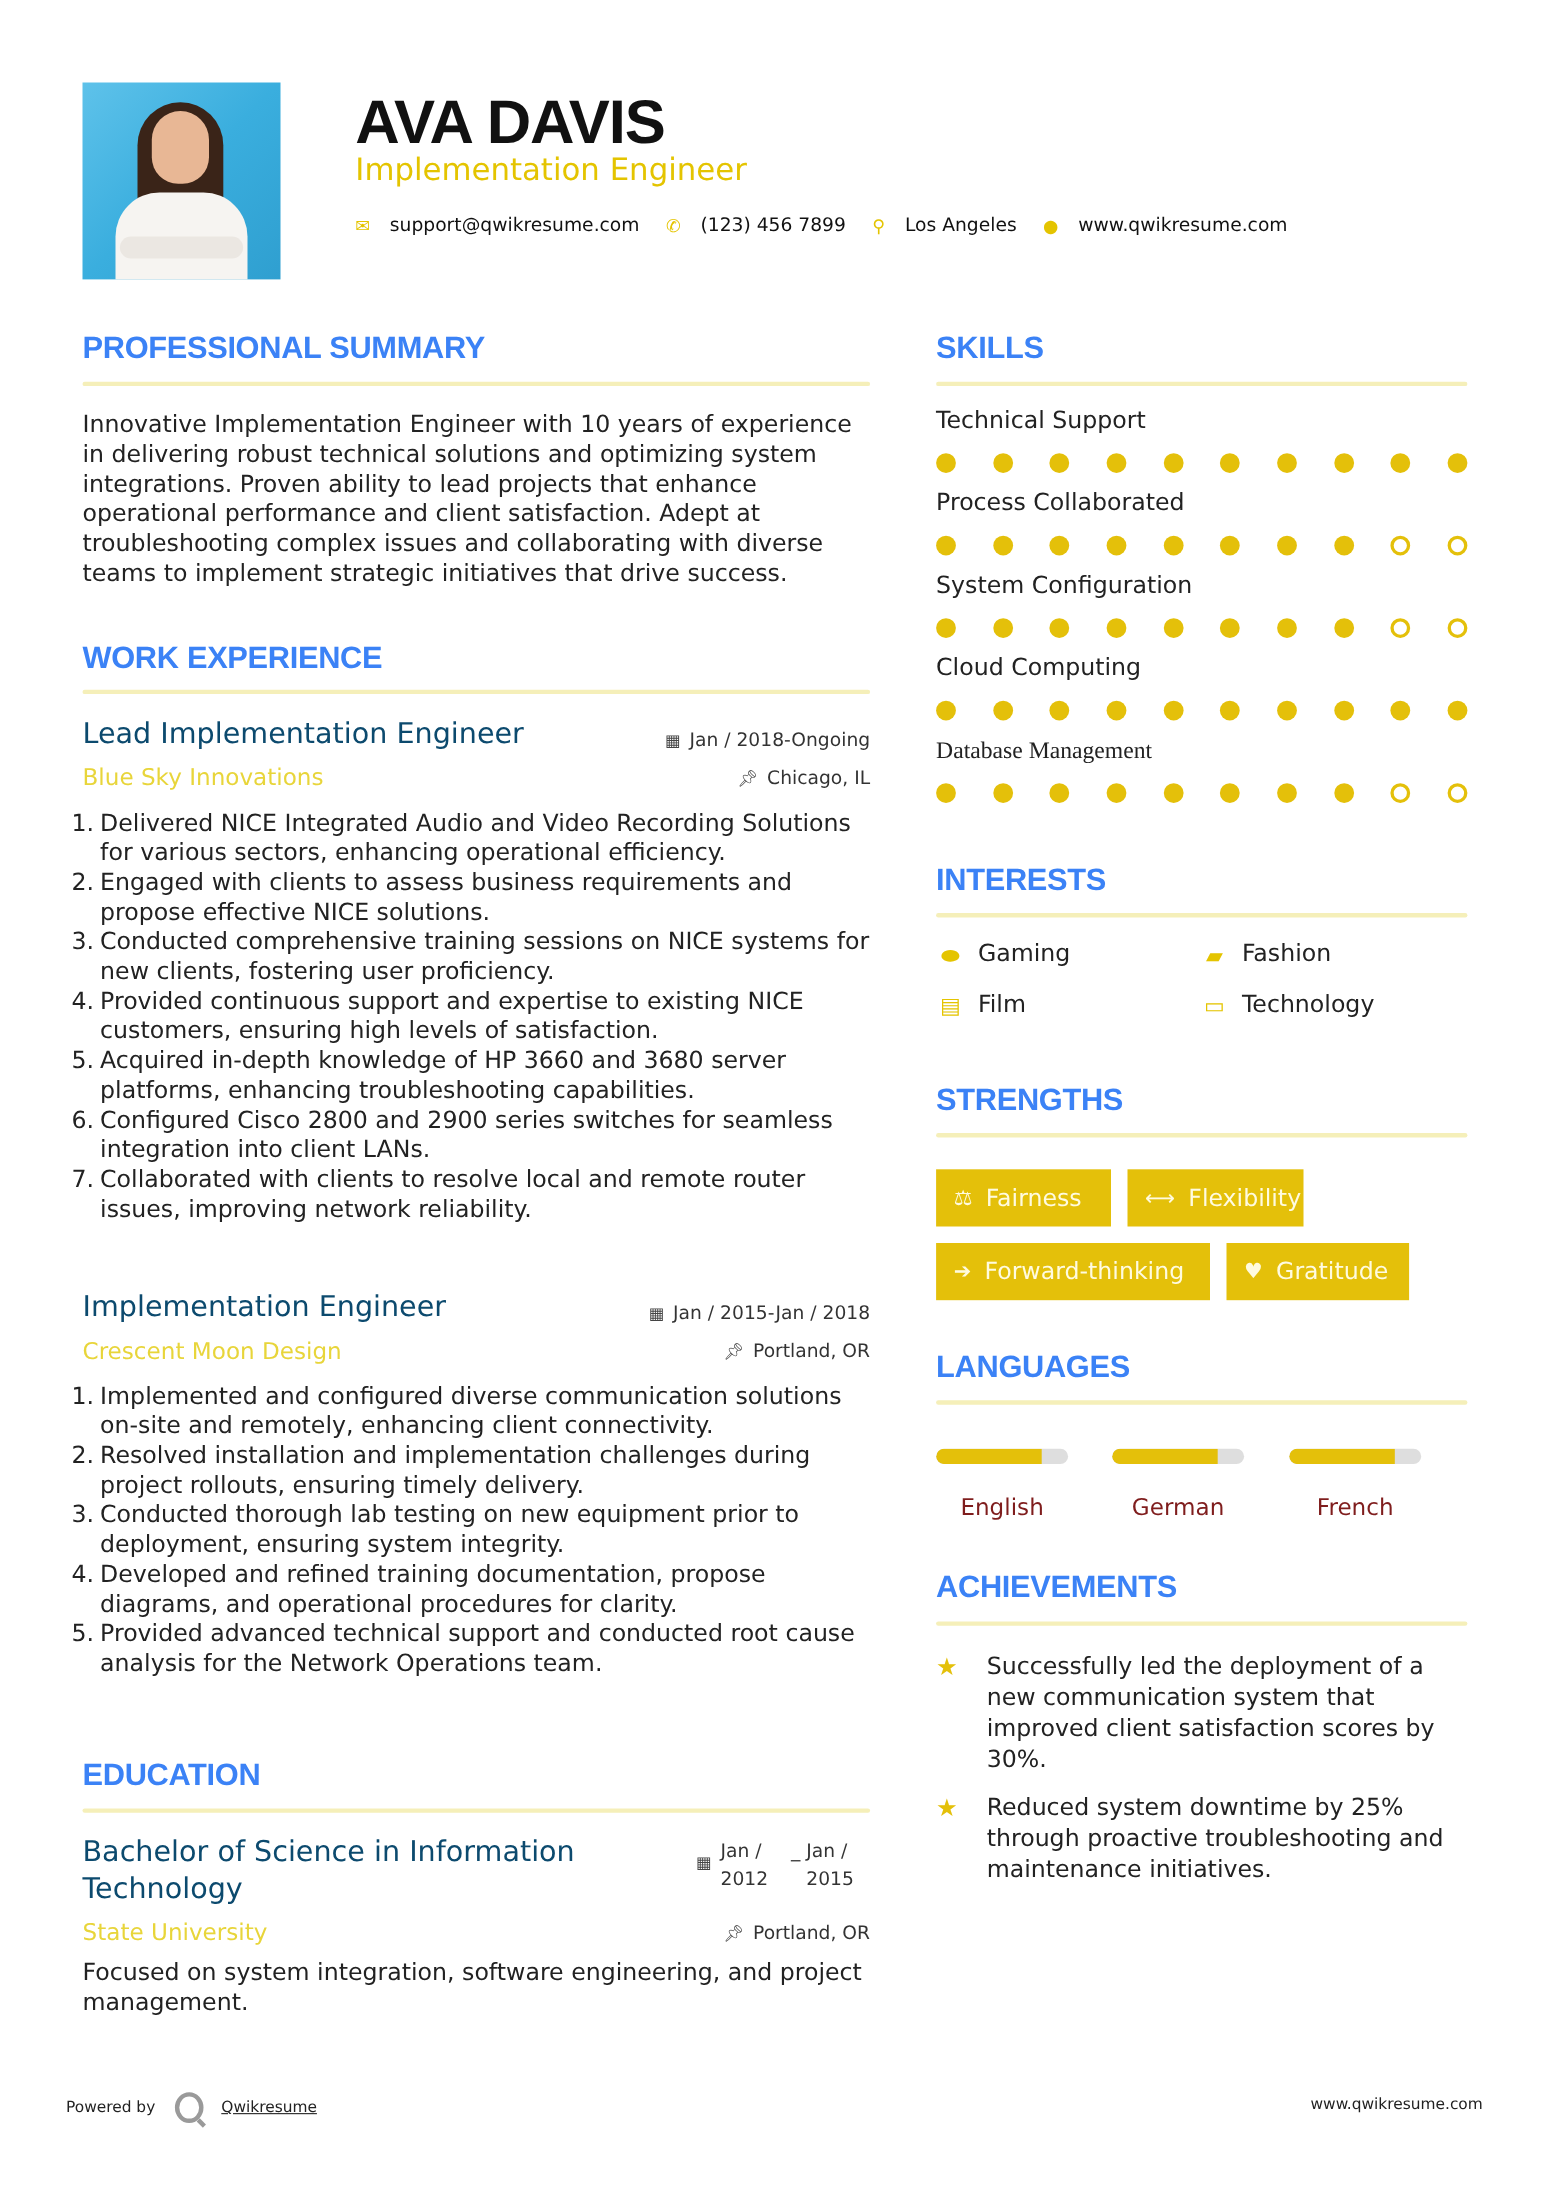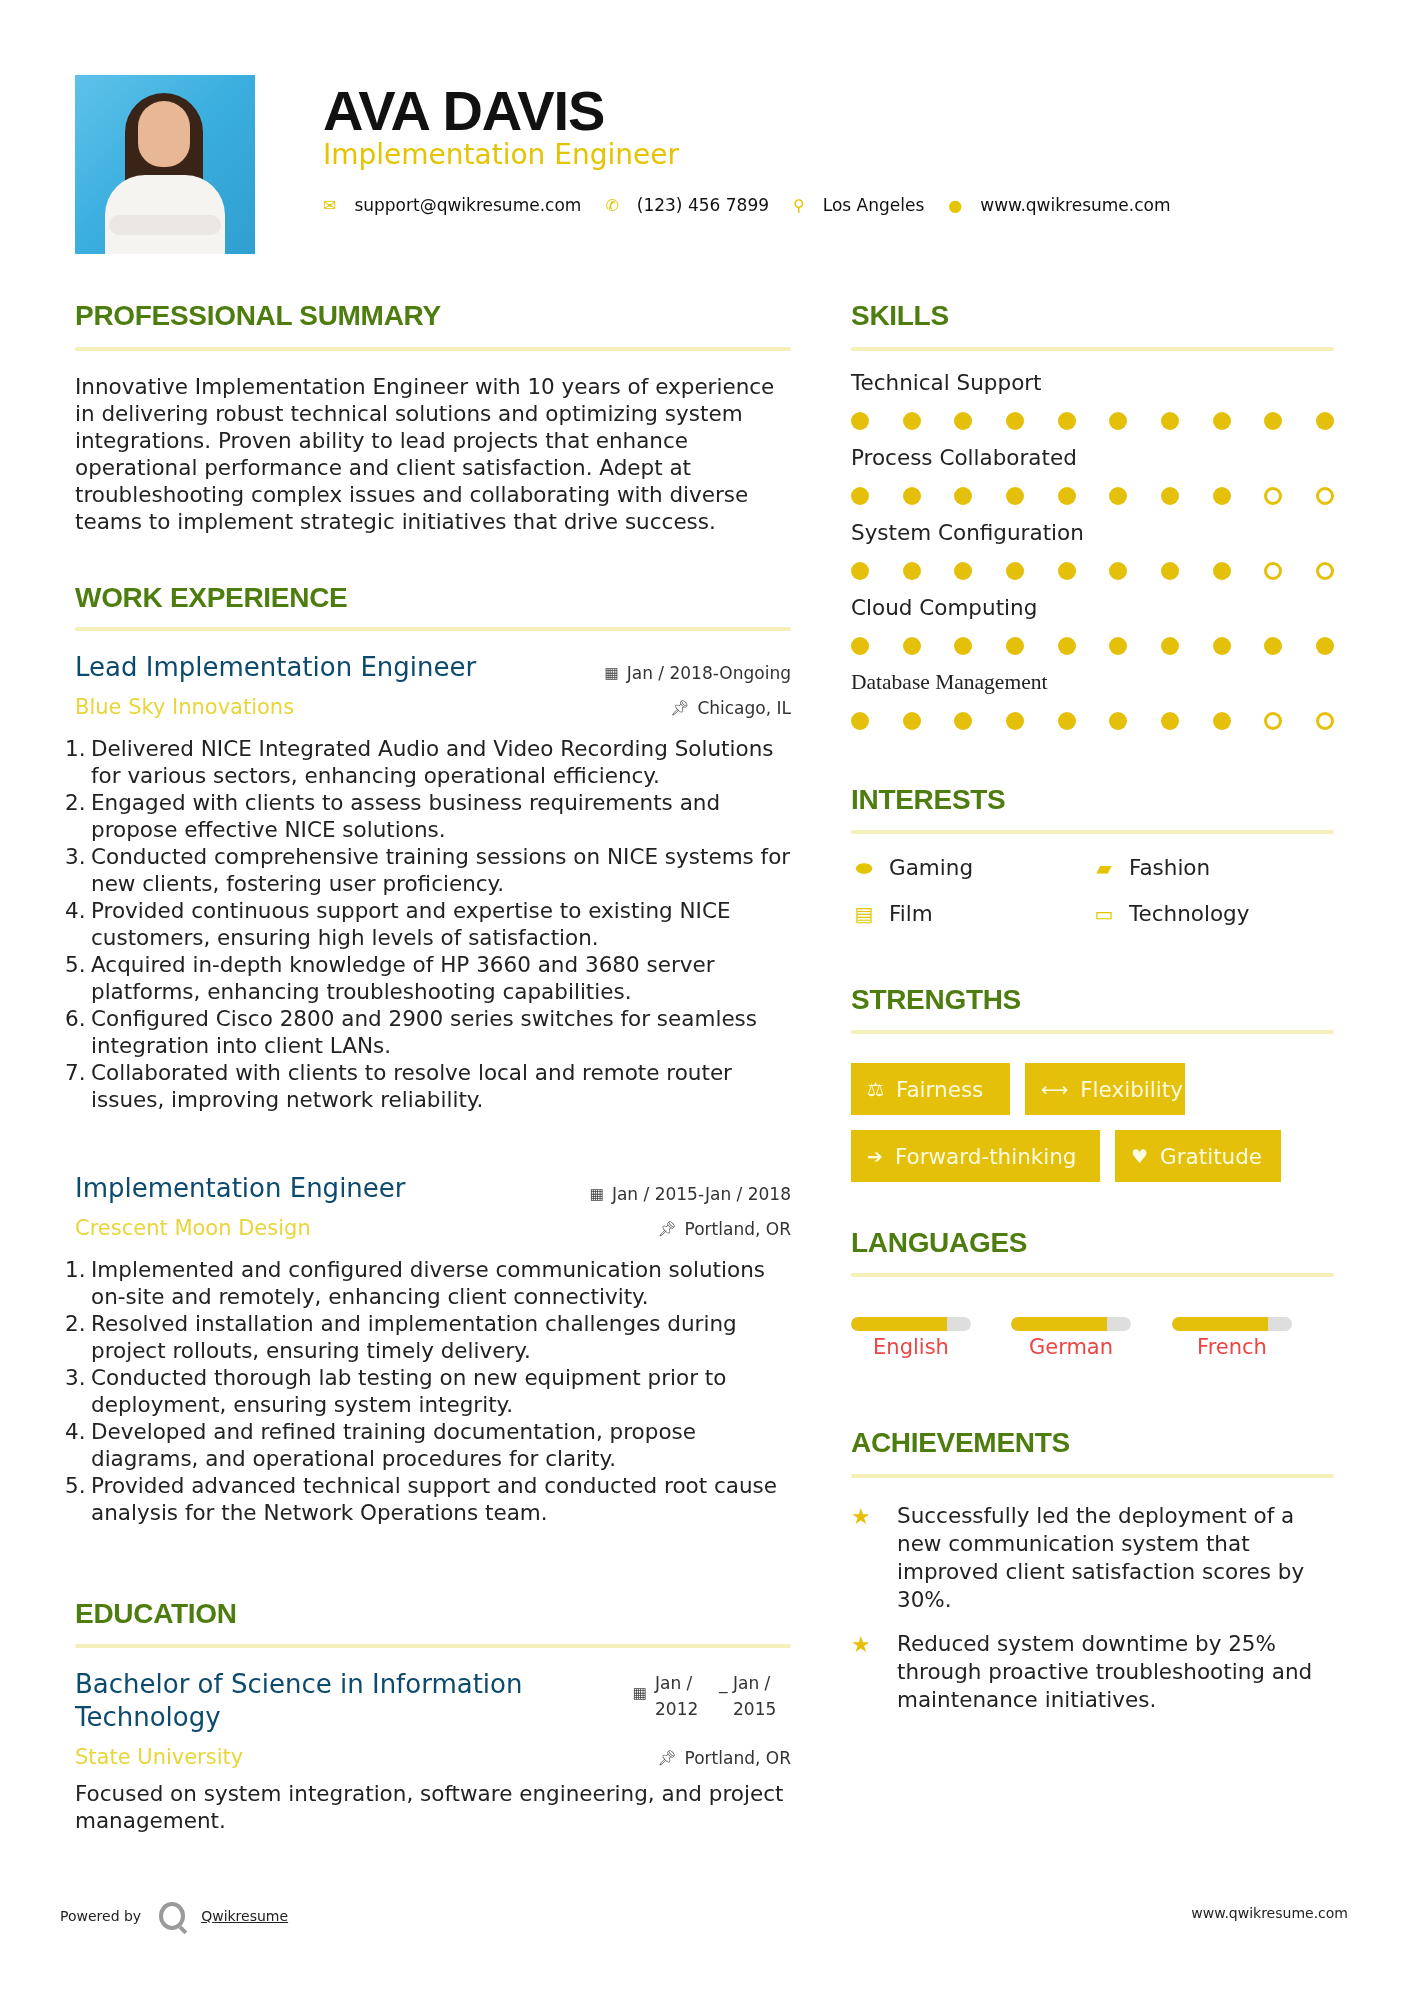--- a/index.html
+++ b/index.html
@@ -35,21 +35,21 @@
   }
   .contact .ci { display: flex; align-items: center; margin-right: 24px; }
   .contact .ico { color: #e4c400; font-size: 16px; margin-right: 18px; display: inline-block; }
 
   
   .col-left { position: absolute; left: 75px; top: 0; width: 716px; }
   .col-right { position: absolute; left: 851px; top: 0; width: 483px; }
   .sec-title {
     position: absolute; left: 0;
     font-family: "Liberation Sans", sans-serif; font-weight: 700;
-    font-size: 28px; color: #4d7c0f; letter-spacing: -0.3px;
+    font-size: 28px; color: #3b82f6; letter-spacing: -0.3px;
   }
   .sec-rule {
     position: absolute; left: 0; height: 4px; background: #f5efb9; border-radius: 2px;
   }
   .col-left .sec-rule { width: 716px; }
   .col-right .sec-rule { width: 483px; }
 
   .para { position: absolute; left: 0; font-size: 21.5px; line-height: 27px; color: #222; }
 
   .job-title { position: absolute; left: 0; font-size: 26px; color: #0c4a6e; }
@@ -75,21 +75,21 @@
   .tag {
     position: absolute; height: 52px; background: #e4c00a; color: #fffbe0;
     font-size: 21.5px; display: flex; align-items: center; padding: 0 16px;
   }
   .tag .ti { margin-right: 12px; font-size: 19px; color: #fffbe0; }
 
   
   .lang { position: absolute; width: 120px; text-align: center; }
   .lang .bar { position: relative; height: 14px; width: 120px; background: #dedede; border-radius: 7px; overflow: hidden; }
   .lang .fill { position: absolute; left: 0; top: 0; height: 14px; background: #e4c00a; border-radius: 7px 0 0 7px; }
-  .lang .lname { margin-top: 4px; font-size: 21px; color: #ef4444; }
+  .lang .lname { margin-top: 27px; font-size: 21px; color: #7f1d1d; }
 
   
   .ach { position: absolute; left: 0; width: 483px; display: flex; }
   .ach .ai { width: 46px; flex: none; color: #e4c00a; font-size: 22px; padding-top: 2px; }
   .ach .at { font-size: 21.5px; line-height: 28px; color: #222; }
 
   
   .footer-left { position: absolute; left: 60px; top: 1902px; display: flex; align-items: center; font-size: 14px; color: #222; }
   .footer-left .q { display: inline-block; width: 26px; height: 28px; margin: 0 16px 0 18px; border: 4px solid #9a9a9a; border-radius: 50%; position: relative; }
   .footer-left .q:after { content: ""; position: absolute; right: -6px; bottom: -6px; width: 8px; height: 4px; background: #9a9a9a; transform: rotate(45deg); }

